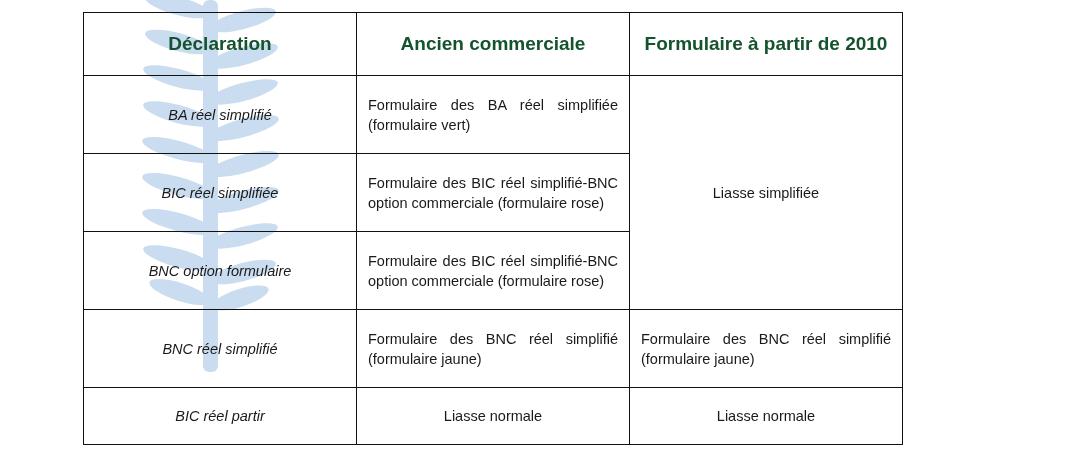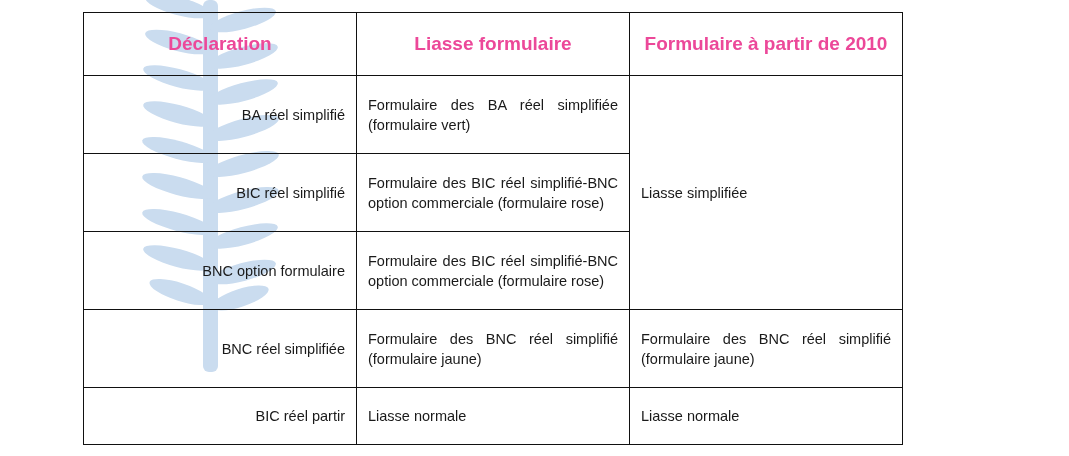--- a/index.html
+++ b/index.html
@@ -24,28 +24,28 @@
     font-size: 14.5px;
     line-height: 20px;
     vertical-align: middle;
     background: transparent;
   }
   table.decl th {
     height: 62px;
     font-size: 19px;
     font-weight: bold;
     text-align: center;
-    color: #ec4899;
+    color: #14532d;
   }
   .c1 { width: 273px; }
   .c2 { width: 273px; }
   .c3 { width: 273px; }
-  td.left { text-align: right; vertical-align: top; padding-top: 22px; }
+  td.left { text-align: center; vertical-align: top; padding-top: 22px; font-style: italic; }
   td.just { text-align: justify; text-align-last: left; }
-  td.center { text-align: left; }
+  td.center { text-align: center; }
   tr.r1 td, tr.r2 td, tr.r3 td, tr.r4 td { height: 77px; }
   tr.r5 td { height: 56px; }
   tr.r5 td.left { padding-top: 0; vertical-align: middle; }
 </style>
 </head>
 <body>
 
 <svg class="watermark" viewBox="0 0 1069 456" xmlns="http://www.w3.org/2000/svg">
   <g fill="#cadcef">
     <rect x="203" y="0" width="15" height="372" rx="6"></rect>
@@ -74,40 +74,40 @@
 
 <table class="decl">
   <colgroup>
     <col class="c1">
       <col class="c2">
       <col class="c3">
   </colgroup>
   <thead>
     <tr>
       <th>Déclaration</th>
-      <th>Liasse formulaire</th>
+      <th>Ancien commerciale</th>
       <th>Formulaire à partir de 2010</th>
     </tr>
   </thead>
   <tbody>
     <tr class="r1">
       <td class="left">BA réel simplifié</td>
       <td class="just">Formulaire des BA réel simplifiée (formulaire vert)</td>
       <td class="center" rowspan="3">Liasse simplifiée</td>
     </tr>
     <tr class="r2">
-      <td class="left">BIC réel simplifié</td>
+      <td class="left">BIC réel simplifiée</td>
       <td class="just">Formulaire des BIC réel simplifié-BNC option commerciale (formulaire rose)</td>
     </tr>
     <tr class="r3">
       <td class="left">BNC option formulaire</td>
       <td class="just">Formulaire des BIC réel simplifié-BNC option commerciale (formulaire rose)</td>
     </tr>
     <tr class="r4">
-      <td class="left">BNC réel simplifiée</td>
+      <td class="left">BNC réel simplifié</td>
       <td class="just">Formulaire des BNC réel simplifié (formulaire jaune)</td>
       <td class="just">Formulaire des BNC réel simplifié (formulaire jaune)</td>
     </tr>
     <tr class="r5">
       <td class="left">BIC réel partir</td>
       <td class="center">Liasse normale</td>
       <td class="center">Liasse normale</td>
     </tr>
   </tbody>
 </table>

